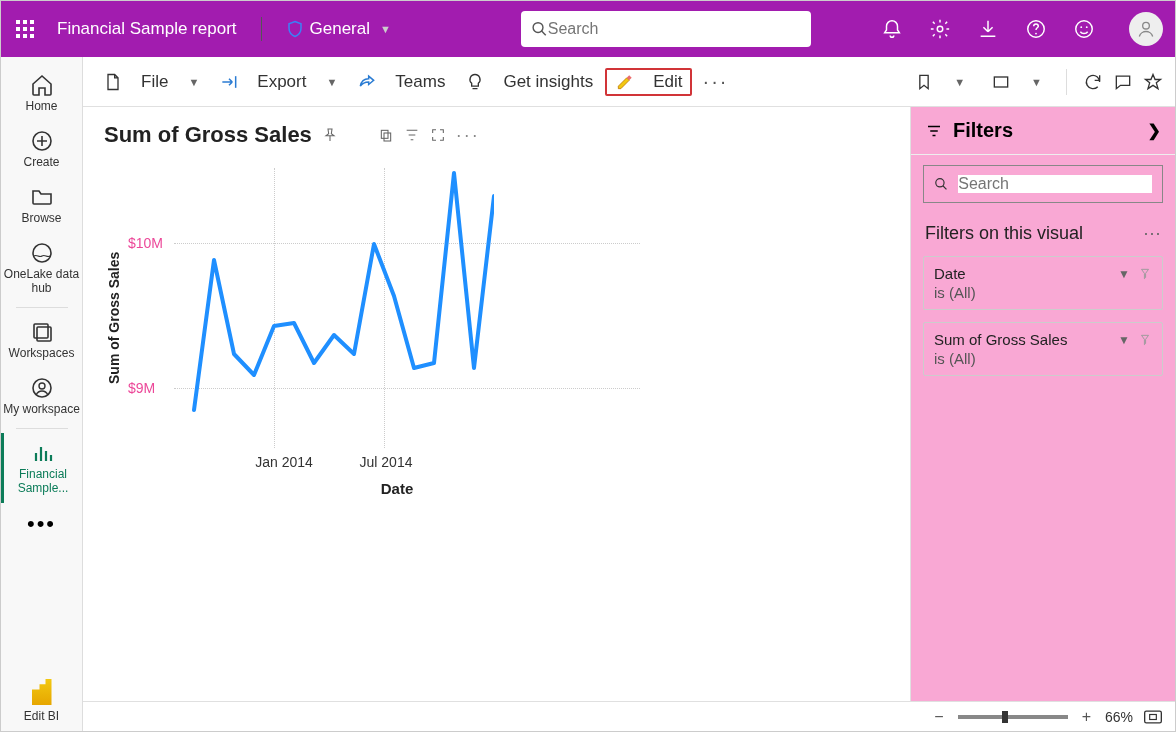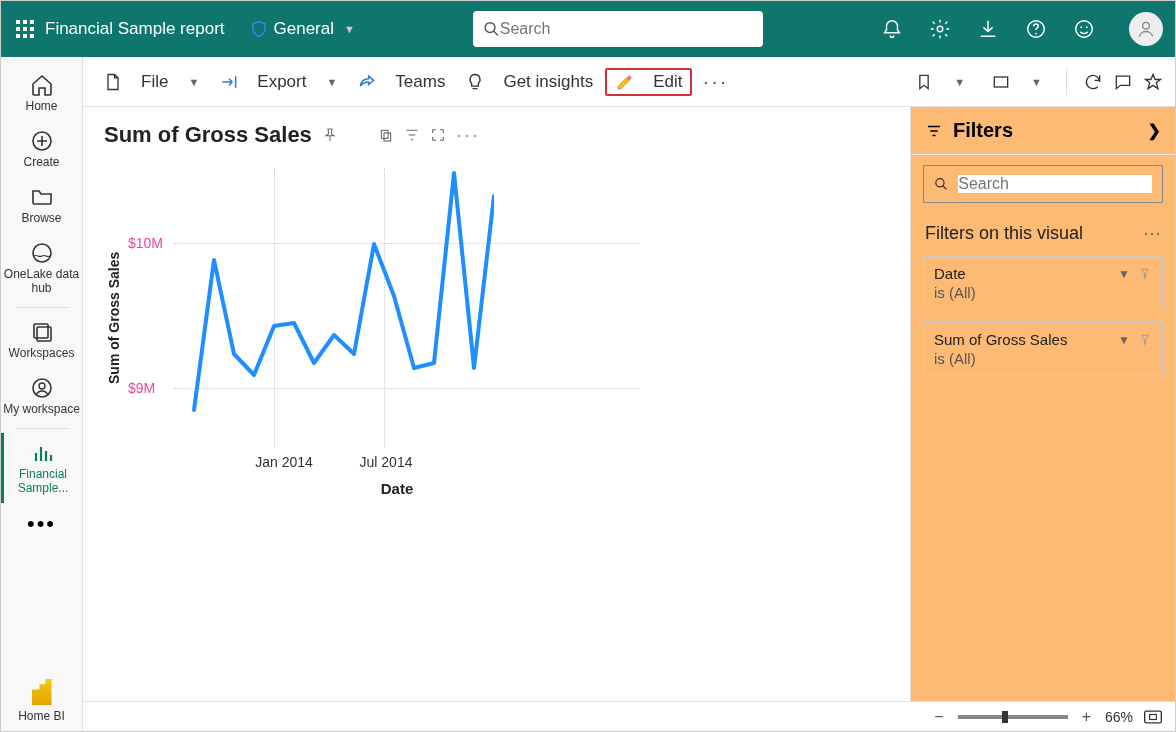--- a/index.html
+++ b/index.html
@@ -1,17 +1,17 @@
 <!DOCTYPE html>
 <html><head>
 <meta charset="utf-8">
 <style>
 * { box-sizing: border-box; margin: 0; padding: 0; font-family: "Segoe UI", Arial, sans-serif; }
 body { width: 1176px; height: 732px; overflow: hidden; background: #fff; display: flex; flex-direction: column; border: 1px solid #ccc; }
-.topbar { height: 56px; background: #0f766e; display: flex; align-items: center; color: #fff; padding: 0 12px; gap: 8px; }
+.topbar { height: 56px; background: #a21caf; display: flex; align-items: center; color: #fff; padding: 0 12px; gap: 20px; }
 .app-launcher { width: 24px; height: 24px; display: grid; grid-template-columns: repeat(3,4px); grid-template-rows: repeat(3,4px); gap: 3px; align-content: center; justify-content: center; cursor: pointer; }
 .app-launcher span { background: #fff; width: 4px; height: 4px; }
 .report-title { font-size: 17px; font-weight: 500; }
 .vsep { width: 1px; height: 24px; background: #555; margin: 0 4px; }
 .sensitivity { display: flex; align-items: center; gap: 6px; font-size: 17px; cursor: pointer; }
 .chev-down { font-size: 11px; margin-left: 4px; color: #ccc; }
 .searchbox { flex: 0 0 290px; height: 36px; background: #fff; border-radius: 4px; display: flex; align-items: center; padding: 0 10px; margin-left: 110px; }
 .searchbox input { border: none; outline: none; font-size: 16px; width: 100%; color: #555; }
 .top-icons { margin-left: auto; display: flex; gap: 26px; align-items: center; }
 .top-icons .ic { width: 22px; height: 22px; cursor: pointer; color: #fff; }
@@ -44,21 +44,21 @@
 .vh-more { color: #888; font-size: 18px; letter-spacing: 2px; cursor: pointer; }
 .chart-area { position: relative; margin-top: 10px; height: 320px; display: flex; }
 .yaxis-label { writing-mode: vertical-rl; transform: rotate(180deg); font-size: 14px; font-weight: 600; color: #222; text-align: center; padding: 0 2px; }
 .plot { flex: 1; position: relative; }
 .gridline-h { position: absolute; left: 50px; right: 10px; border-top: 1px dotted #ccc; }
 .gridline-v { position: absolute; top: 10px; bottom: 30px; border-left: 1px dotted #ccc; }
 .ytick { position: absolute; left: 4px; font-size: 14px; color: #ec4899; transform: translateY(-50%); }
 .xtick { position: absolute; bottom: 8px; font-size: 14px; color: #333; transform: translateX(-50%); }
 .xaxis-label { text-align: center; font-size: 15px; font-weight: 600; color: #222; margin-top: 2px; }
 svg.line { position: absolute; left: 50px; top: 10px; }
-.filters-pane { width: 265px; border-left: 1px solid #e0e0e0; display: flex; flex-direction: column; background: #fdba74; }
+.filters-pane { width: 265px; border-left: 1px solid #e0e0e0; display: flex; flex-direction: column; background: #f9a8d4; }
 .fp-header { display: flex; align-items: center; gap: 10px; padding: 12px 14px; font-size: 20px; font-weight: 600; border-bottom: 1px solid #eee; }
 .fp-collapse { margin-left: auto; cursor: pointer; font-size: 16px; }
 .fp-search { margin: 10px 12px; border: 1px solid #888; height: 38px; display: flex; align-items: center; padding: 0 10px; gap: 10px; }
 .fp-search input { border: none; outline: none; font-size: 16px; width: 100%; }
 .fp-section { padding: 10px 14px 6px; font-size: 18px; color: #222; display: flex; align-items: center; }
 .fp-section .dots { margin-left: auto; color: #666; cursor: pointer; }
 .filter-card { margin: 6px 12px; border: 1px solid #ccc; border-radius: 2px; padding: 8px 10px; font-size: 15px; }
 .filter-card .fc-row { display: flex; align-items: center; }
 .filter-card .fc-name { color: #222; }
 .filter-card .fc-ic { margin-left: auto; color: #666; display: flex; gap: 8px; }
@@ -180,21 +180,21 @@
     <div class="nav-item active">
       <svg class="nic" viewBox="0 0 24 24">
           <path stroke="currentColor" stroke-width="2.2" d="M5 20V12M10 20V6M15 20V10M20 20V14"></path>
         </svg>
       <span>Financial Sample...</span>
     </div>
     <div class="nav-more">•••</div>
     <div class="nav-spacer"></div>
     <div class="nav-item">
       <div class="pbi-logo"></div>
-      <span>Home BI</span>
+      <span>Edit BI</span>
     </div>
   </div>
 
   <div class="main">
 
     <div class="toolbar">
       <div class="tb-btn">
         <svg class="tb-ic" viewBox="0 0 24 24">
             <path fill="none" stroke="#333" stroke-width="1.6" d="M6 3h8l4 4v14H6V3z M14 3v4h4"></path>
           </svg>

